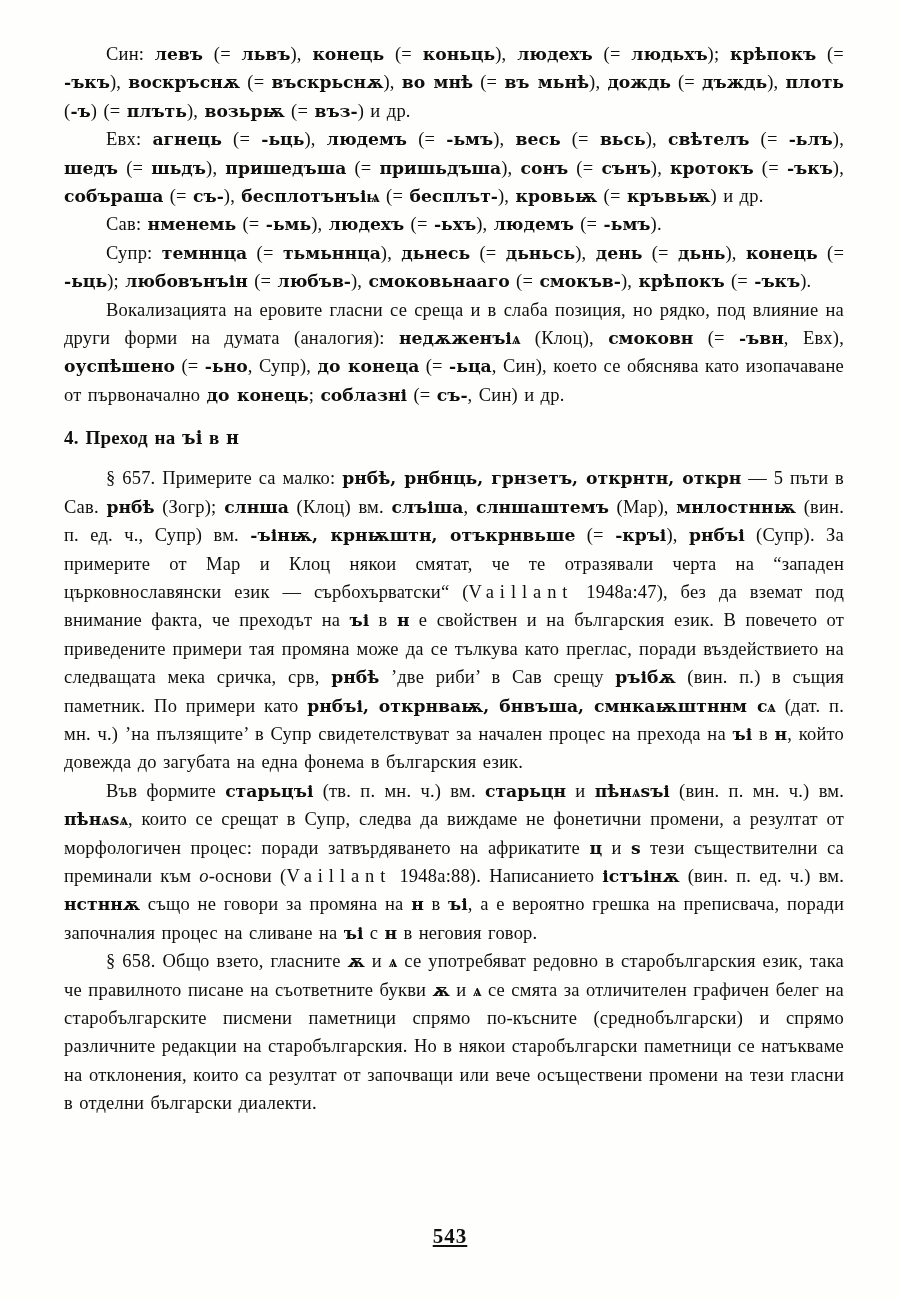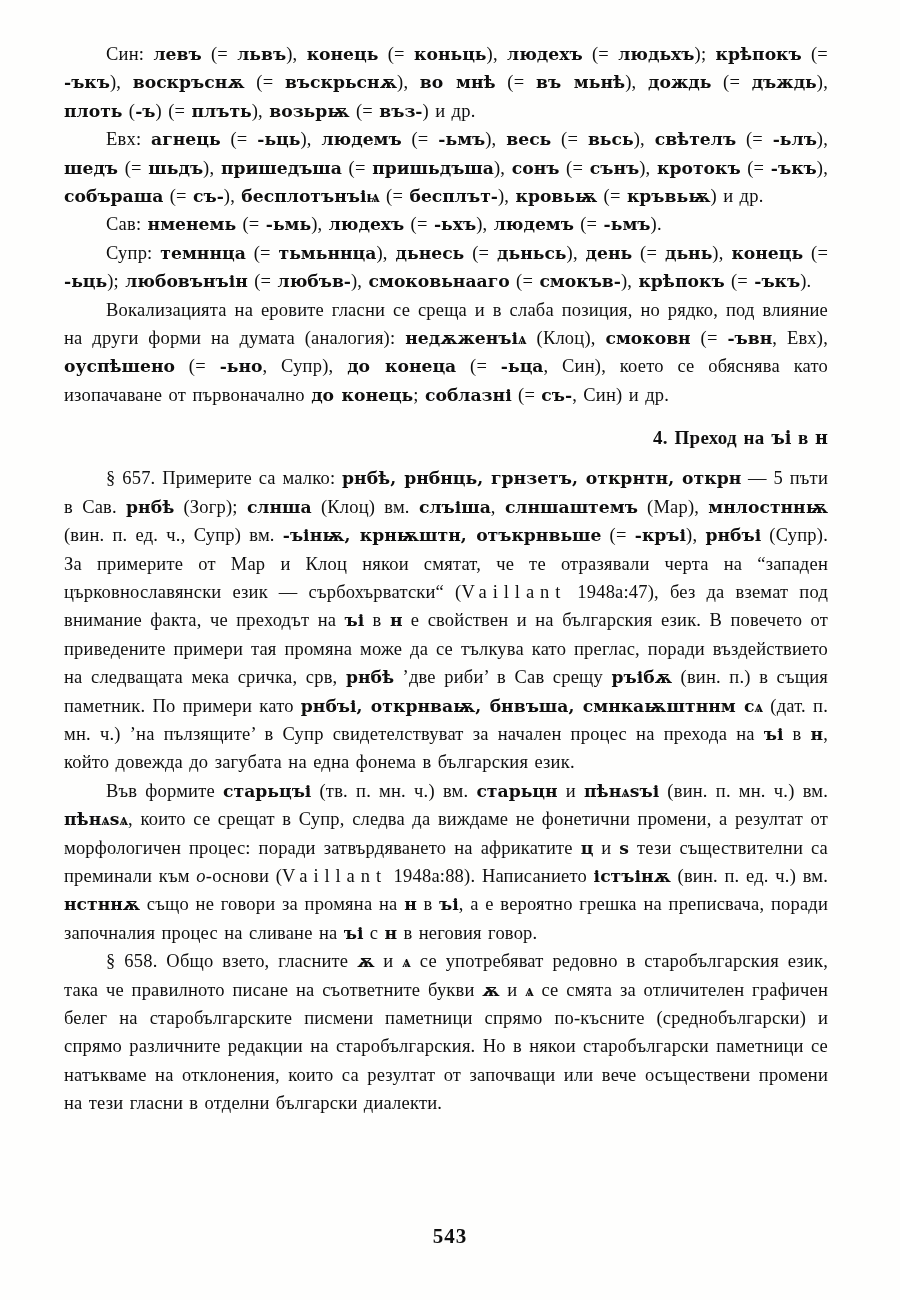--- a/index.html
+++ b/index.html
@@ -8,38 +8,38 @@
     background: #ffffff;
   }
   .page {
     position: relative;
     box-sizing: border-box;
     width: 900px;
     height: 1300px;
     background: #fefefd;
     color: #0f0f0f;
     font-family: "Liberation Serif", serif;
-    padding: 40px 72px 0 64px;
+    padding: 40px 56px 0 64px;
     overflow: hidden;
   }
   .para {
     margin: 0;
     font-size: 18.5px;
     line-height: 28.4px;
     text-align: justify;
     text-indent: 42px;
     letter-spacing: 0.2px;
     word-spacing: 1.5px;
   }
   .heading {
     margin: 15px 0 12px 0;
     font-size: 19px;
     line-height: 28px;
     font-weight: 700;
-    text-align: right;
+    text-align: left;
     text-indent: 0;
     letter-spacing: 0.3px;
   }
   .run-n { }
   .run-o {
     font-family: "DejaVu Serif", serif;
     font-weight: 700;
     font-size: 0.93em;
     letter-spacing: 0;
   }
@@ -52,20 +52,21 @@
   .page-number {
     position: absolute;
     left: 0;
     top: 1224px;
     width: 900px;
     text-align: center;
     font-size: 21px;
     font-weight: 700;
     letter-spacing: 1px;
     color: #0f0f0f;
+    text-decoration: underline;
   }
 </style>
 </head>
 <body>
 
 <div class="page">
   <p class="para"><span class="run run-n">Син: </span><span class="run run-o">левъ</span><span class="run run-n"> (= </span><span class="run run-o">львъ</span><span class="run run-n">), </span><span class="run run-o">конець</span><span class="run run-n"> (= </span><span class="run run-o">коньць</span><span class="run run-n">), </span><span class="run run-o">людехъ</span><span class="run run-n"> (= </span><span class="run run-o">людьхъ</span><span class="run run-n">); </span><span class="run run-o">крѣпокъ</span><span class="run run-n"> (= </span><span class="run run-o">-ъкъ</span><span class="run run-n">), </span><span class="run run-o">воскръснѫ</span><span class="run run-n"> (= </span><span class="run run-o">въскрьснѫ</span><span class="run run-n">), </span><span class="run run-o">во мнѣ</span><span class="run run-n"> (= </span><span class="run run-o">въ мьнѣ</span><span class="run run-n">), </span><span class="run run-o">дождь</span><span class="run run-n"> (= </span><span class="run run-o">дъждь</span><span class="run run-n">), </span><span class="run run-o">плоть</span><span class="run run-n"> (</span><span class="run run-o">-ъ</span><span class="run run-n">) (= </span><span class="run run-o">плъть</span><span class="run run-n">), </span><span class="run run-o">возьрѭ</span><span class="run run-n"> (= </span><span class="run run-o">въз-</span><span class="run run-n">) и др.</span></p>
   <p class="para"><span class="run run-n">Евх: </span><span class="run run-o">агнець</span><span class="run run-n"> (= </span><span class="run run-o">-ьць</span><span class="run run-n">), </span><span class="run run-o">людемъ</span><span class="run run-n"> (= </span><span class="run run-o">-ьмъ</span><span class="run run-n">), </span><span class="run run-o">весь</span><span class="run run-n"> (= </span><span class="run run-o">вьсь</span><span class="run run-n">), </span><span class="run run-o">свѣтелъ</span><span class="run run-n"> (= </span><span class="run run-o">-ьлъ</span><span class="run run-n">), </span><span class="run run-o">шедъ</span><span class="run run-n"> (= </span><span class="run run-o">шьдъ</span><span class="run run-n">), </span><span class="run run-o">пришедъша</span><span class="run run-n"> (= </span><span class="run run-o">пришьдъша</span><span class="run run-n">), </span><span class="run run-o">сонъ</span><span class="run run-n"> (= </span><span class="run run-o">сънъ</span><span class="run run-n">), </span><span class="run run-o">кротокъ</span><span class="run run-n"> (= </span><span class="run run-o">-ъкъ</span><span class="run run-n">), </span><span class="run run-o">собъраша</span><span class="run run-n"> (= </span><span class="run run-o">съ-</span><span class="run run-n">), </span><span class="run run-o">бесплотънъіѩ</span><span class="run run-n"> (= </span><span class="run run-o">бесплът-</span><span class="run run-n">), </span><span class="run run-o">кровьѭ</span><span class="run run-n"> (= </span><span class="run run-o">кръвьѭ</span><span class="run run-n">) и др.</span></p>
   <p class="para"><span class="run run-n">Сав: </span><span class="run run-o">нменемь</span><span class="run run-n"> (= </span><span class="run run-o">-ьмь</span><span class="run run-n">), </span><span class="run run-o">людехъ</span><span class="run run-n"> (= </span><span class="run run-o">-ьхъ</span><span class="run run-n">), </span><span class="run run-o">людемъ</span><span class="run run-n"> (= </span><span class="run run-o">-ьмъ</span><span class="run run-n">).</span></p>
   <p class="para"><span class="run run-n">Супр: </span><span class="run run-o">темннца</span><span class="run run-n"> (= </span><span class="run run-o">тьмьннца</span><span class="run run-n">), </span><span class="run run-o">дьнесь</span><span class="run run-n"> (= </span><span class="run run-o">дьньсь</span><span class="run run-n">), </span><span class="run run-o">день</span><span class="run run-n"> (= </span><span class="run run-o">дьнь</span><span class="run run-n">), </span><span class="run run-o">конець</span><span class="run run-n"> (= </span><span class="run run-o">-ьць</span><span class="run run-n">); </span><span class="run run-o">любовънъін</span><span class="run run-n"> (= </span><span class="run run-o">любъв-</span><span class="run run-n">), </span><span class="run run-o">смоковьнааго</span><span class="run run-n"> (= </span><span class="run run-o">смокъв-</span><span class="run run-n">), </span><span class="run run-o">крѣпокъ</span><span class="run run-n"> (= </span><span class="run run-o">-ъкъ</span><span class="run run-n">).</span></p>

